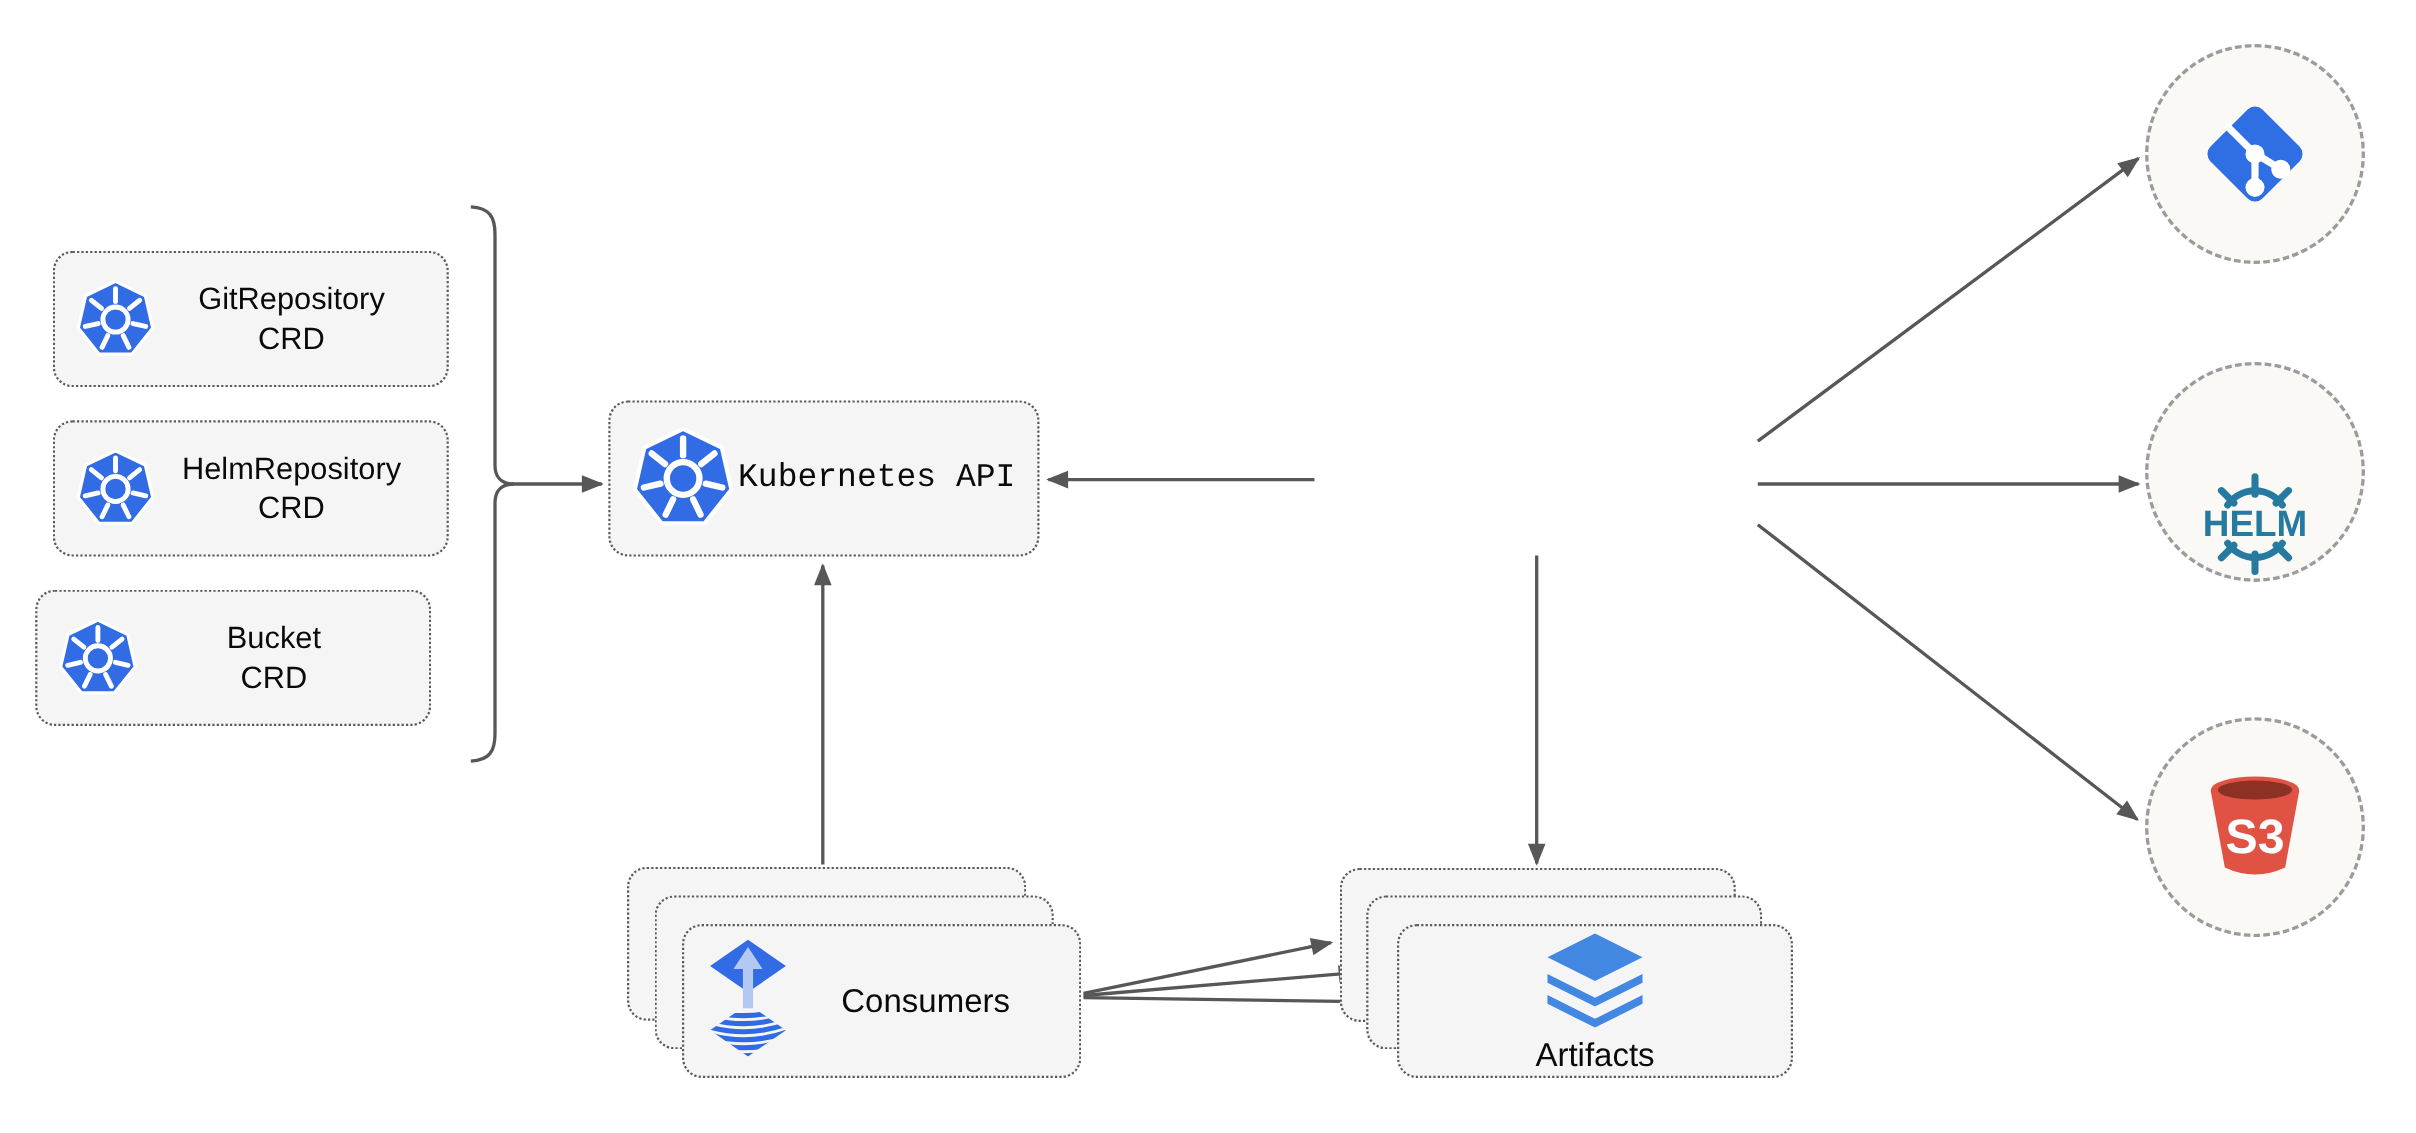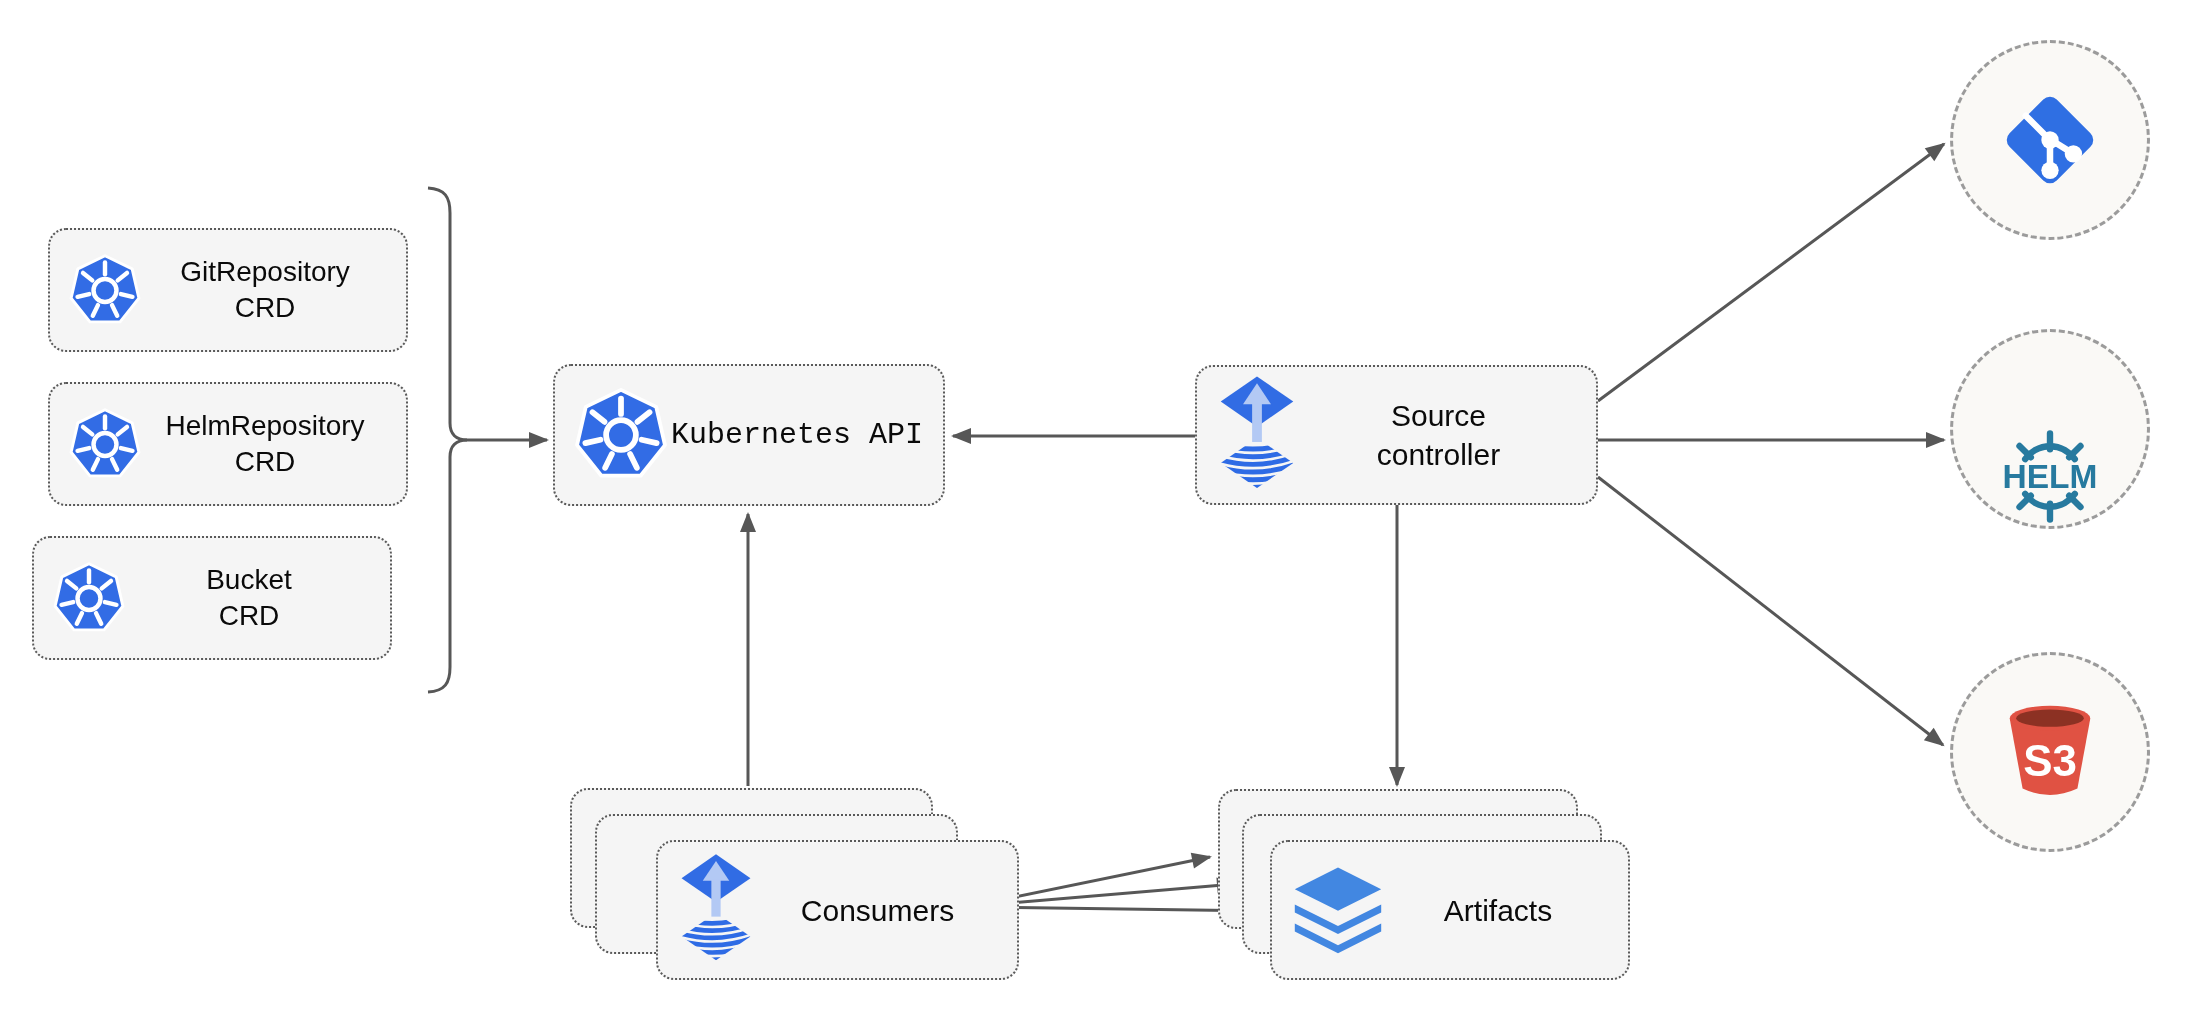--- a/index.html
+++ b/index.html
@@ -130,42 +130,33 @@
     </div>
   </div>
 
   <div class="node" style="left:553px; top:364px; width:392px; height:142px;font-family:Liberation Mono, monospace;">
     <svg class="icon" width="96" height="100">
         <use href="#sym-k8s"></use>
       </svg>
     <div class="label">Kubernetes API</div>
   </div>
 
-  <div class="node" style="left:1195px; top:365px; width:403px; height:140px;">
-    <svg class="icon" width="84" height="120">
-        <use href="#sym-flux"></use>
-      </svg>
-    <div class="label">
-      <div>Source</div>
-      <div>controller</div>
-    </div>
-  </div>
 
   <div class="stack-box" style="left:570px; top:788px; width:363px; height:140px;"></div>
   <div class="stack-box" style="left:595px; top:814px; width:363px; height:140px;"></div>
-  <div class="node" style="left:656px; top:840px; width:363px; height:140px;">
+  <div class="node" style="left:620px; top:840px; width:363px; height:140px;">
     <svg class="icon" width="80" height="114">
         <use href="#sym-flux"></use>
       </svg>
     <div class="label">Consumers</div>
   </div>
 
   <div class="stack-box" style="left:1218px; top:789px; width:360px; height:140px;"></div>
   <div class="stack-box" style="left:1242px; top:814px; width:360px; height:140px;"></div>
-  <div class="node" style="left:1270px; top:840px; width:360px; height:140px;">
+  <div class="node" style="left:1270px; top:840px; width:360px; height:140px;flex-direction:column;">
     <svg class="icon" width="96" height="98">
         <use href="#sym-layers"></use>
       </svg>
     <div class="label">Artifacts</div>
   </div>
 
   <div class="circle" style="left:1950px; top:40px;">
     <svg width="104" height="104" viewBox="0 0 120 120">
       <rect x="21.5" y="21.5" width="77" height="77" rx="11" transform="rotate(45 60 60)" fill="#2F6FE3"></rect>
       <g stroke="#ffffff" stroke-width="7.5" stroke-linecap="round">

